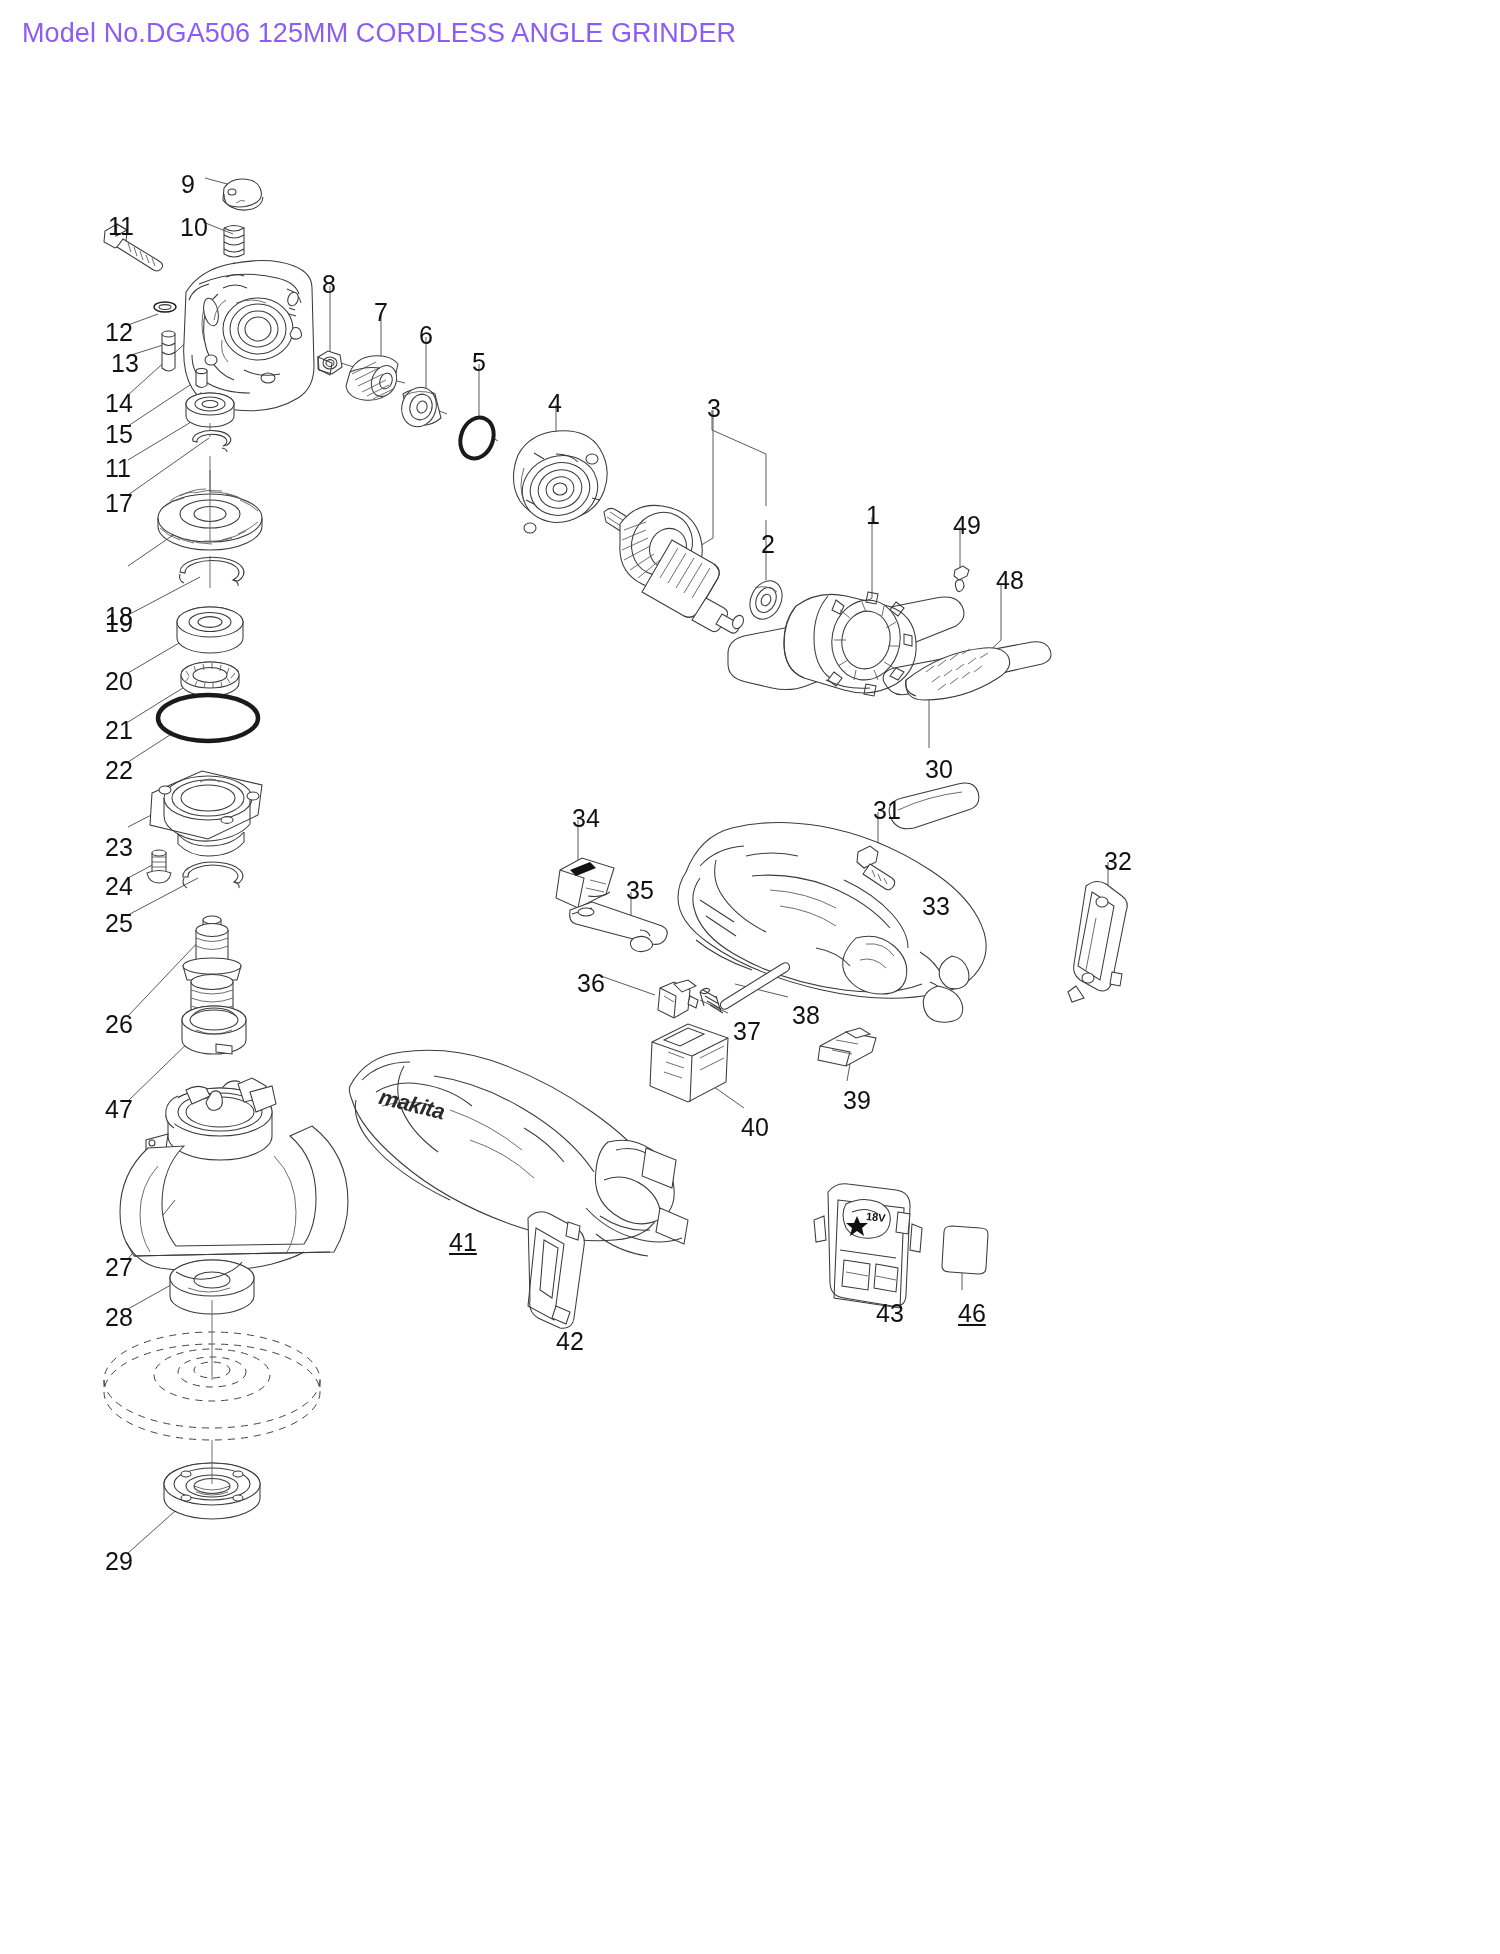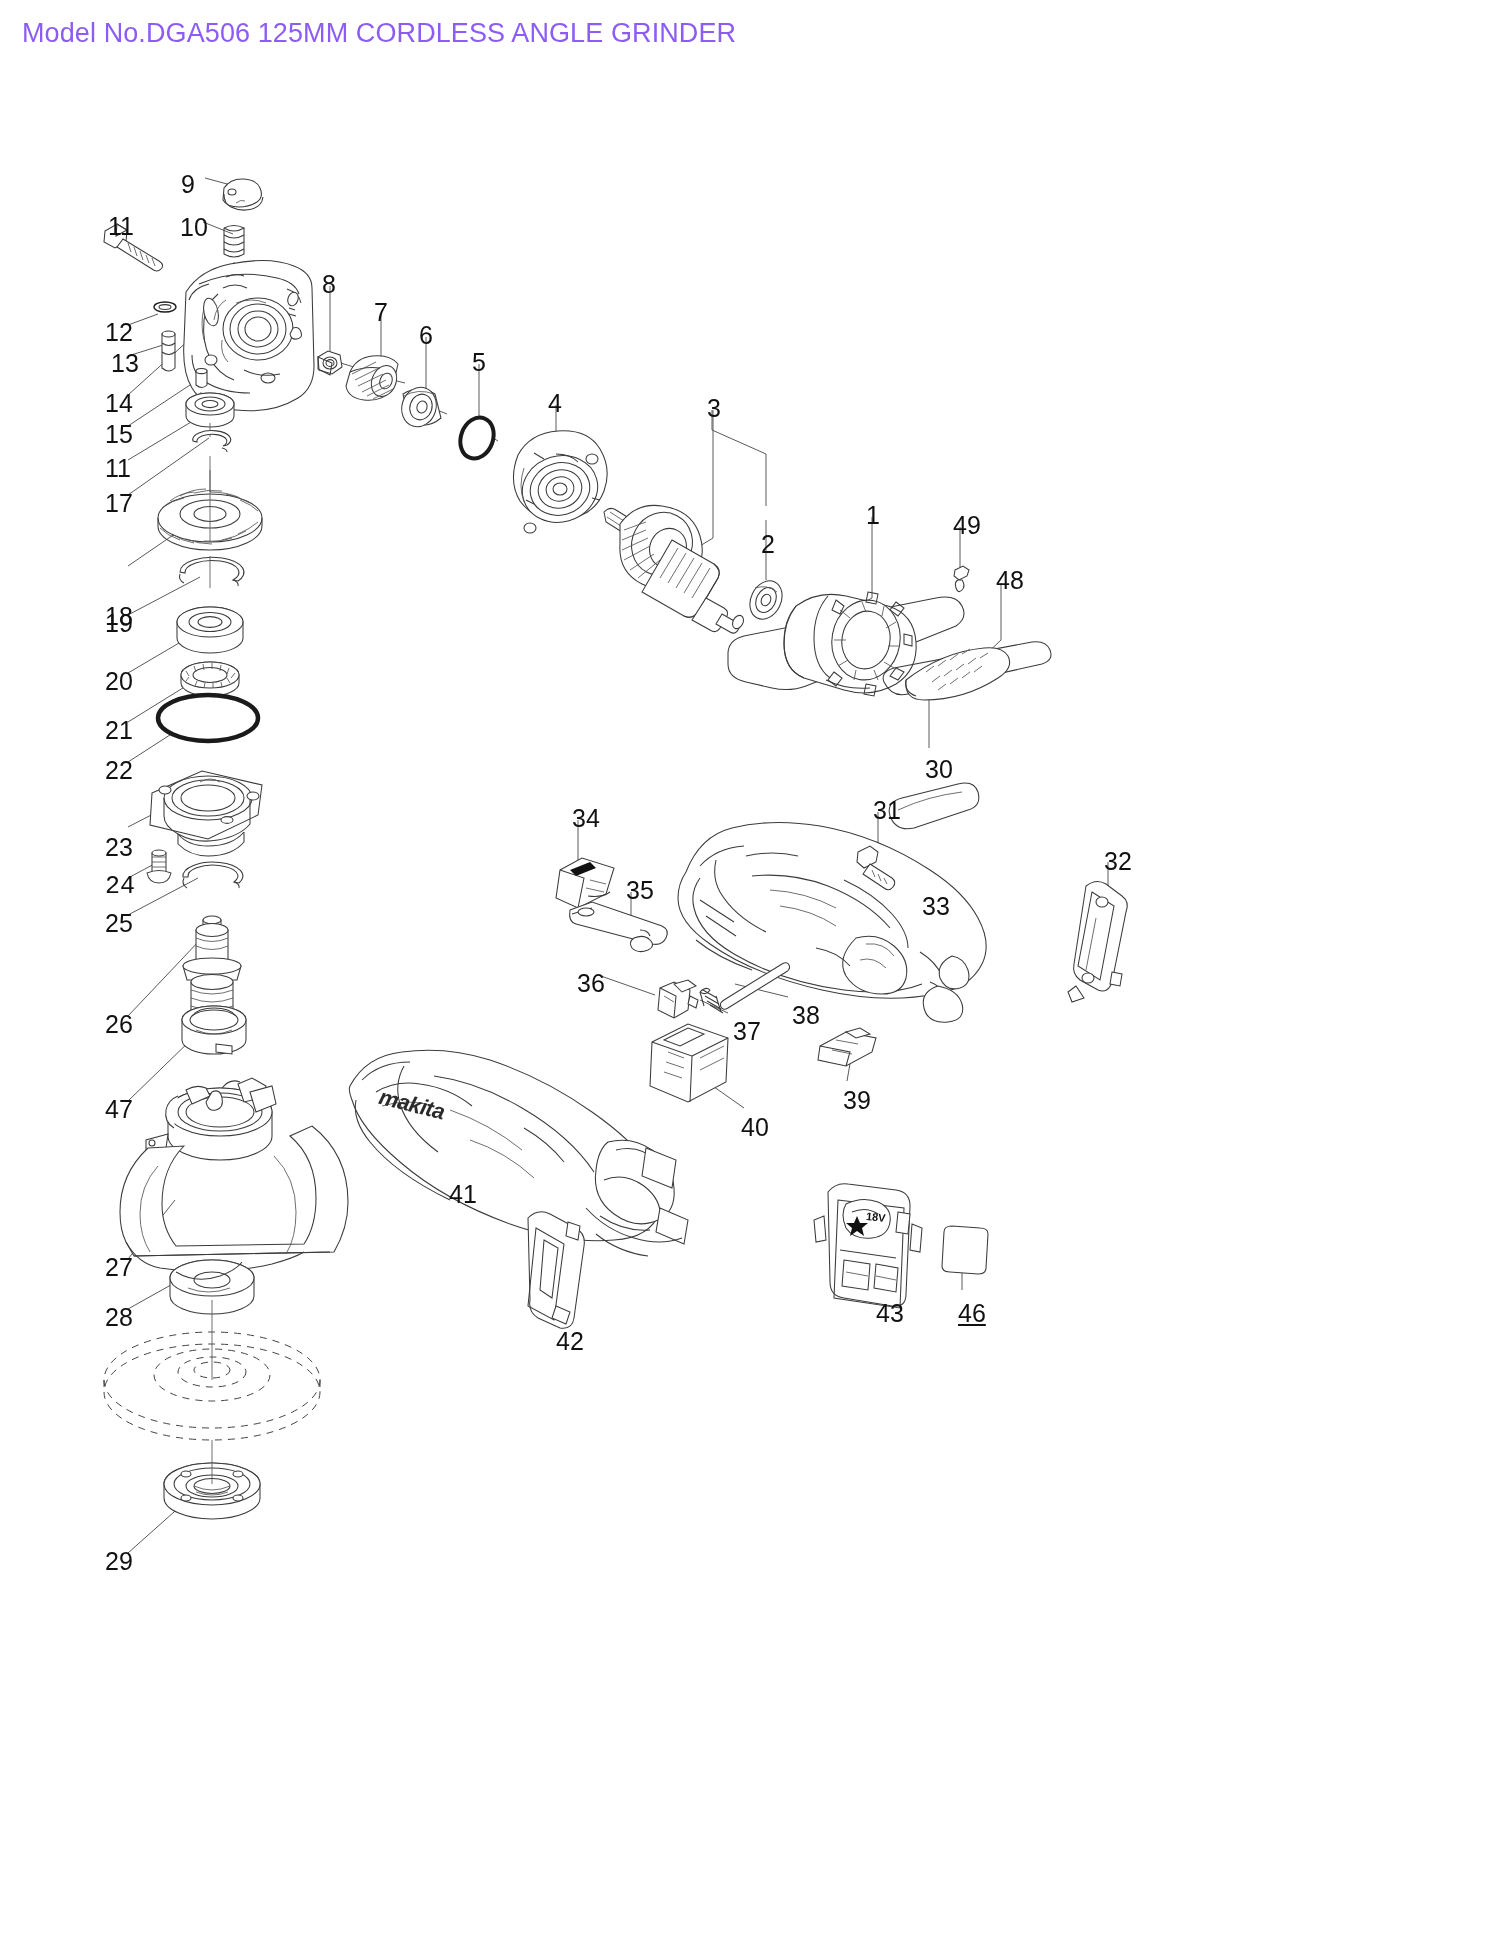--- a/index.html
+++ b/index.html
@@ -610,38 +610,38 @@
       <div class="callout" style="left: 105px; top: 391px;">14</div>
       <div class="callout" style="left: 105px; top: 422px;">15</div>
       <div class="callout" style="left: 105px; top: 456px;">11</div>
       <div class="callout" style="left: 105px; top: 491px;">17</div>
       <div class="callout" style="left: 105px; top: 562px; margin-top: 42px;">18</div>
       <div class="callout" style="left: 105px; top: 611px;">19</div>
       <div class="callout" style="left: 105px; top: 669px;">20</div>
       <div class="callout" style="left: 105px; top: 718px;">21</div>
       <div class="callout" style="left: 105px; top: 758px;">22</div>
       <div class="callout" style="left: 105px; top: 823px; margin-top: 12px;">23</div>
-      <div class="callout" style="left: 105px; top: 874px; font-family: Liberation Mono, monospace;">24</div>
+      <div class="callout" style="left: 105px; top: 874px;">24</div>
       <div class="callout" style="left: 105px; top: 911px;">25</div>
       <div class="callout" style="left: 105px; top: 1012px;">26</div>
       <div class="callout" style="left: 105px; top: 1255px;">27</div>
       <div class="callout" style="left: 105px; top: 1305px;">28</div>
       <div class="callout" style="left: 105px; top: 1549px;">29</div>
       <div class="callout" style="left: 925px; top: 757px;">30</div>
       <div class="callout" style="left: 873px; top: 798px;">31</div>
       <div class="callout" style="left: 1104px; top: 849px; text-align: right;">32</div>
       <div class="callout" style="left: 922px; top: 894px;">33</div>
       <div class="callout" style="left: 572px; top: 806px;">34</div>
       <div class="callout" style="left: 626px; top: 878px;">35</div>
       <div class="callout" style="left: 577px; top: 971px;">36</div>
       <div class="callout" style="left: 733px; top: 1019px;">37</div>
       <div class="callout" style="left: 792px; top: 1003px;">38</div>
       <div class="callout" style="left: 843px; top: 1088px;">39</div>
       <div class="callout" style="left: 741px; top: 1115px;">40</div>
-      <div class="callout" style="left: 449px; top: 1182px;">41</div>
+      <div class="callout" style="left: 449px; top: 1230px; text-decoration: underline;">41</div>
       <div class="callout" style="left: 556px; top: 1329px;">42</div>
       <div class="callout" style="left: 876px; top: 1301px;">43</div>
       <div class="callout" style="left: 958px; top: 1301px; text-decoration: underline;">46</div>
       <div class="callout" style="left: 105px; top: 1097px;">47</div>
       <div class="callout" style="left: 996px; top: 568px;">48</div>
       <div class="callout" style="left: 953px; top: 513px;">49</div>
     </div>
 
 </div>
 

